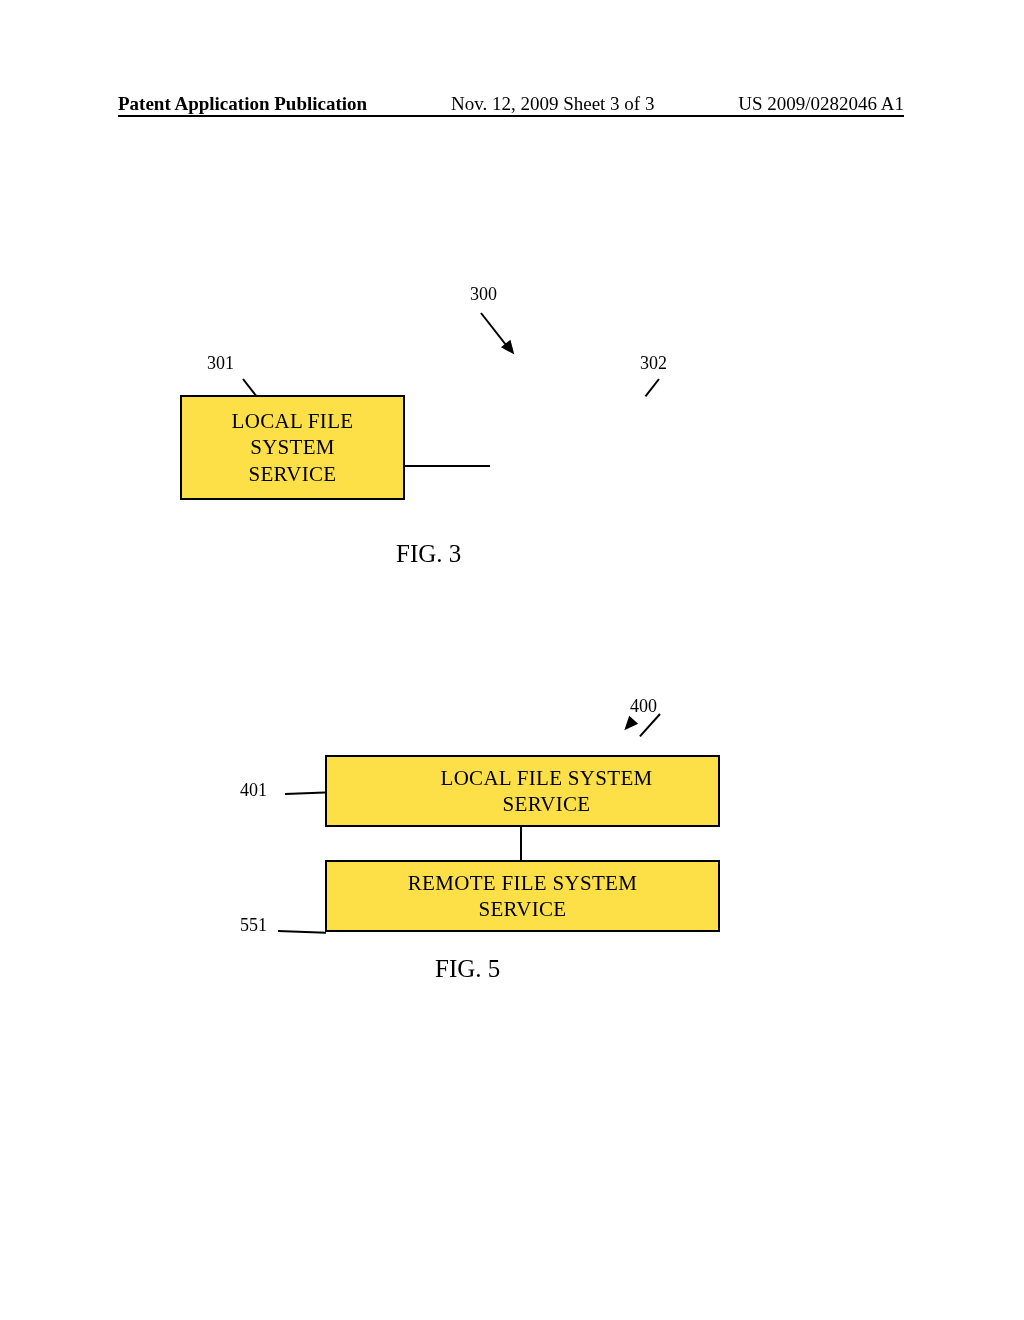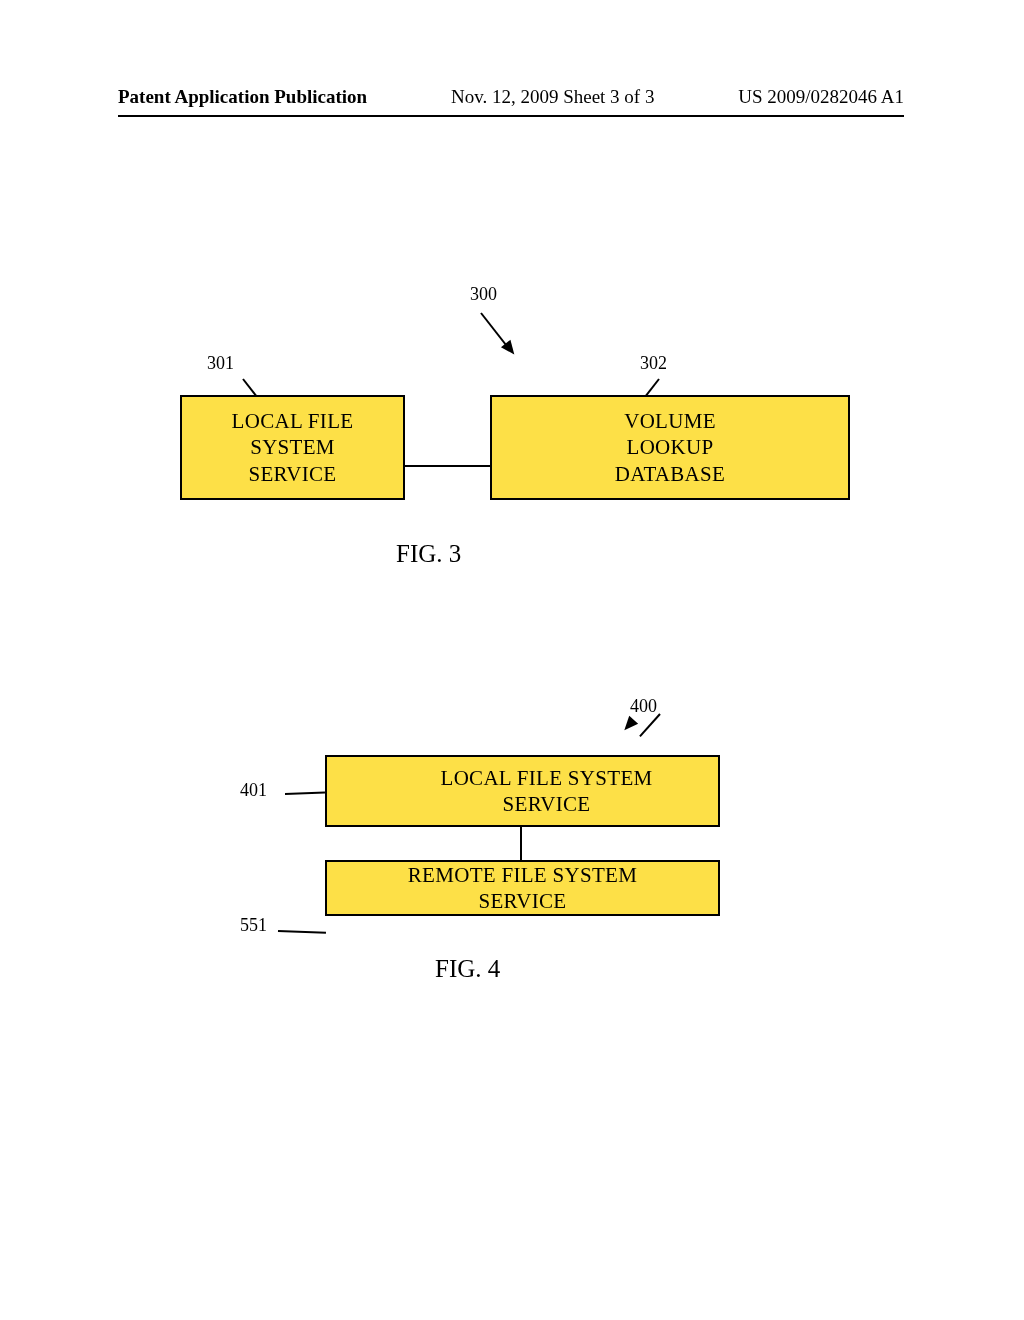--- a/index.html
+++ b/index.html
@@ -14,21 +14,21 @@
   .page-header {
     position: absolute;
     top: 86px;
     left: 118px;
     right: 120px;
     display: flex;
     justify-content: space-between;
     align-items: baseline;
     font-size: 19px;
   }
-  .page-header .pub { font-weight: bold; }
+  .page-header .pub { font-weight: bold; margin-top: 7px; }
   .page-header .mid { font-weight: normal; }
   .page-header .num { font-weight: normal; }
   .rule {
     position: absolute;
     top: 115px;
     left: 118px;
     right: 120px;
     height: 2px;
     background: #000;
   }
@@ -96,21 +96,21 @@
 
   
   .fig4 {
     position: absolute;
     left: 230px;
     top: 680px;
     width: 560px;
     height: 280px;
   }
   .fig4 .box401 { left: 95px;  top: 75px;  width: 395px; height: 72px; padding-left: 48px; }
-  .fig4 .box402 { left: 95px;  top: 180px; width: 395px; height: 56px; }
+  .fig4 .box402 { left: 95px;  top: 180px; width: 395px; height: 72px; }
   .conn4 {
     position: absolute;
     left: 290px;
     top: 147px;
     width: 2px;
     height: 33px;
     background: #000;
   }
   .fig4 .lbl401 { left: 10px;  top: 100px; }
   .fig4 .lbl402 { left: 10px;  top: 235px; }
@@ -161,25 +161,20 @@
 
   <span class="label lbl302">302</span>
   <div class="lead302"></div>
 
   <div class="box box301">
     <span style="white-space:pre-line;">LOCAL FILE
 SYSTEM
 SERVICE</span>
   </div>
   <div class="conn3"></div>
-  <div class="box box302">
-    <span style="white-space:pre-line;">VOLUME
-LOOKUP
-DATABASE</span>
-  </div>
 </div>
 <div class="figcap fig3cap">FIG. 3</div>
 
 <div class="fig4">
   <span class="label lbl400">400</span>
   <div class="arrow400"></div>
   <div class="arrowhead400"></div>
 
   <span class="label lbl401">401</span>
   <div class="lead401"></div>
@@ -190,13 +185,13 @@
   <div class="box box401">
     <span style="white-space:pre-line;">LOCAL FILE SYSTEM
 SERVICE</span>
   </div>
   <div class="conn4"></div>
   <div class="box box402">
     <span style="white-space:pre-line;">REMOTE FILE SYSTEM
 SERVICE</span>
   </div>
 </div>
-<div class="figcap fig4cap">FIG. 4</div>
+<div class="figcap fig4cap">FIG. 5</div>
 
 </body></html>

